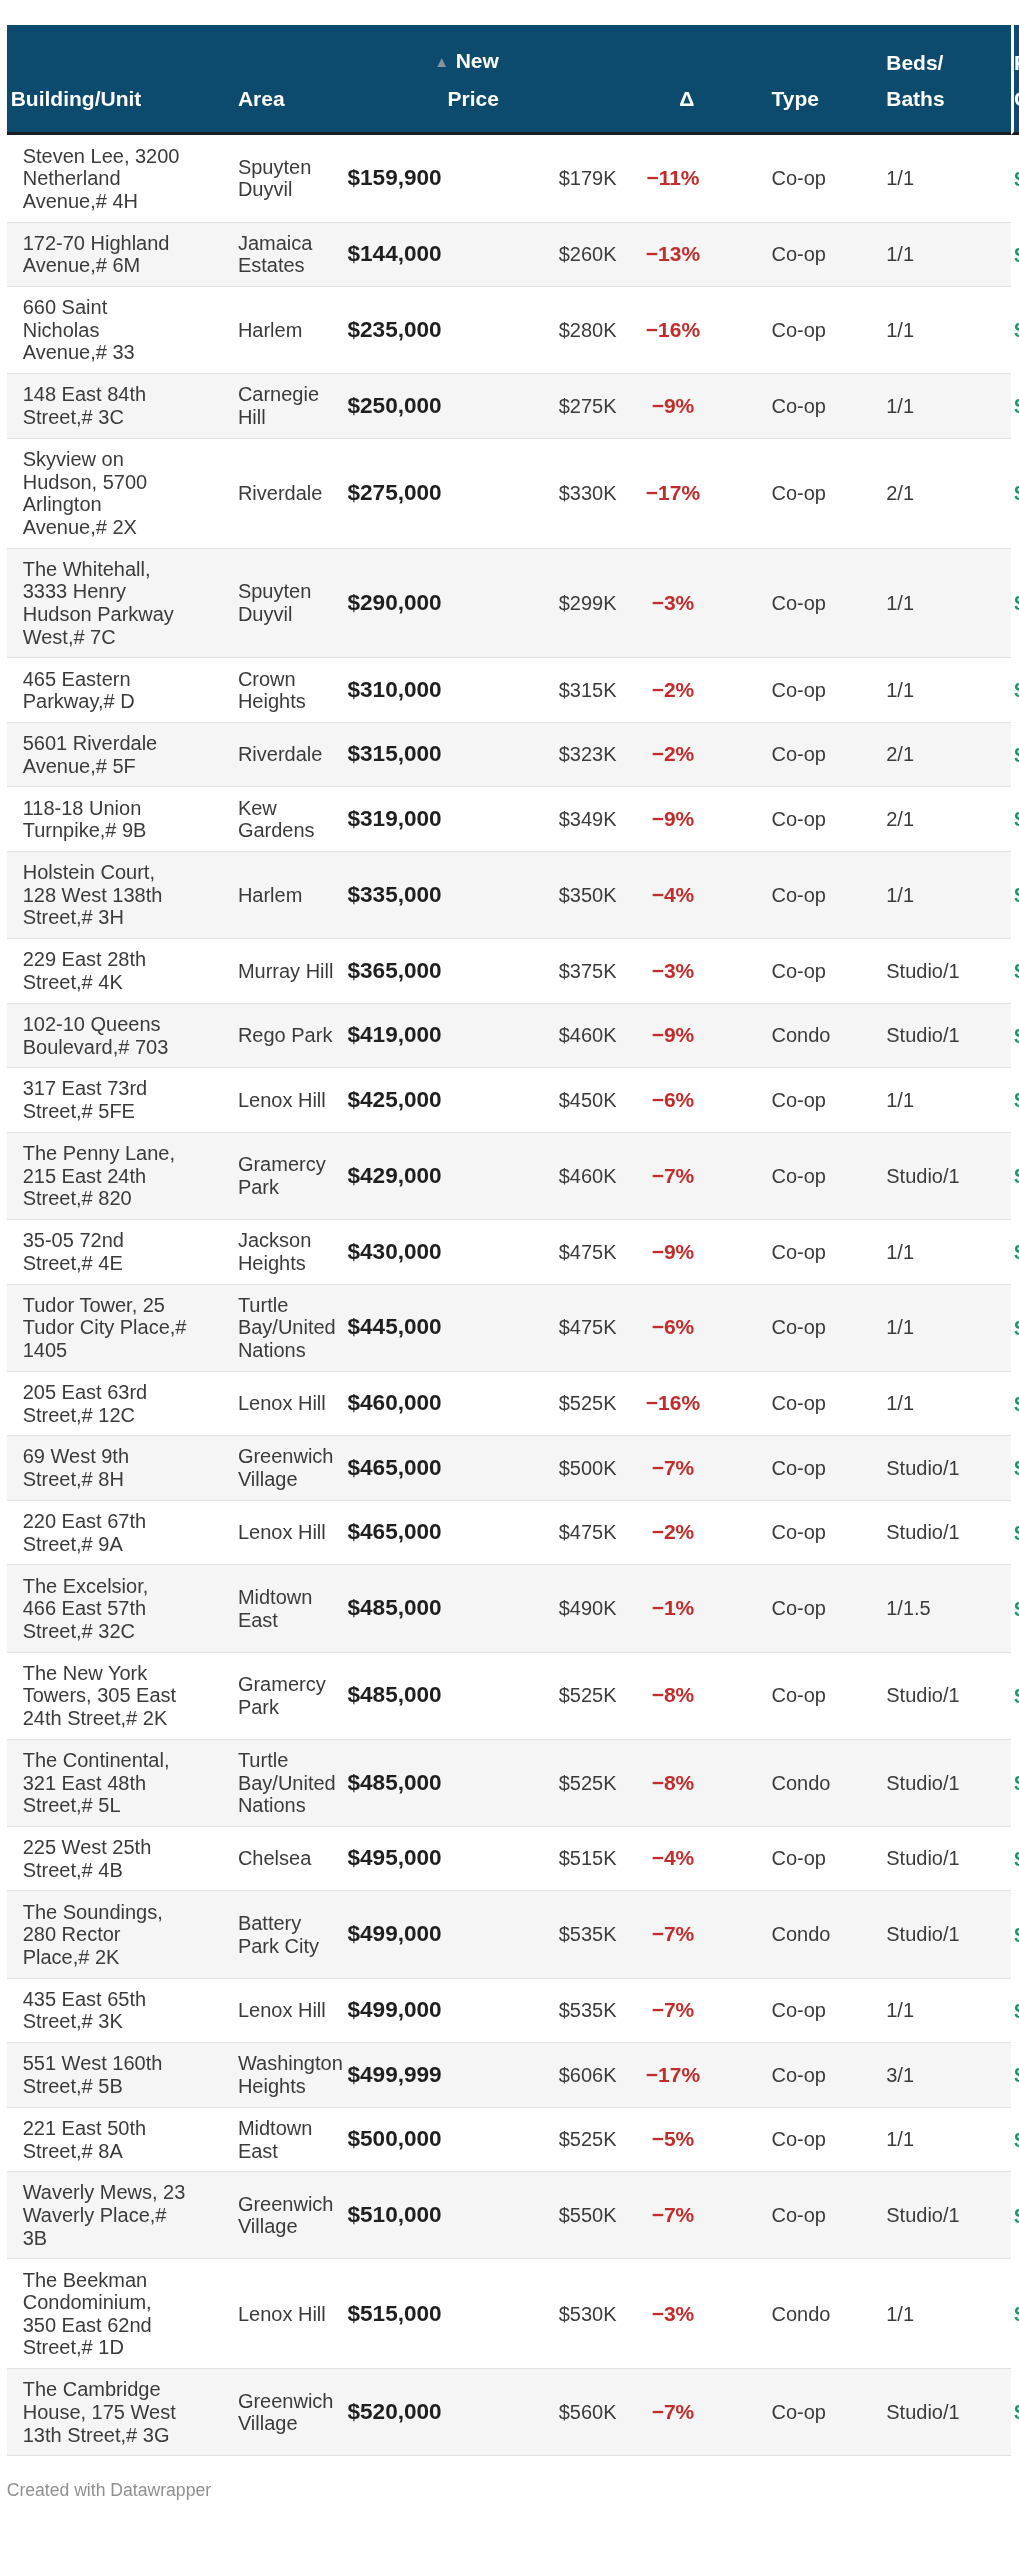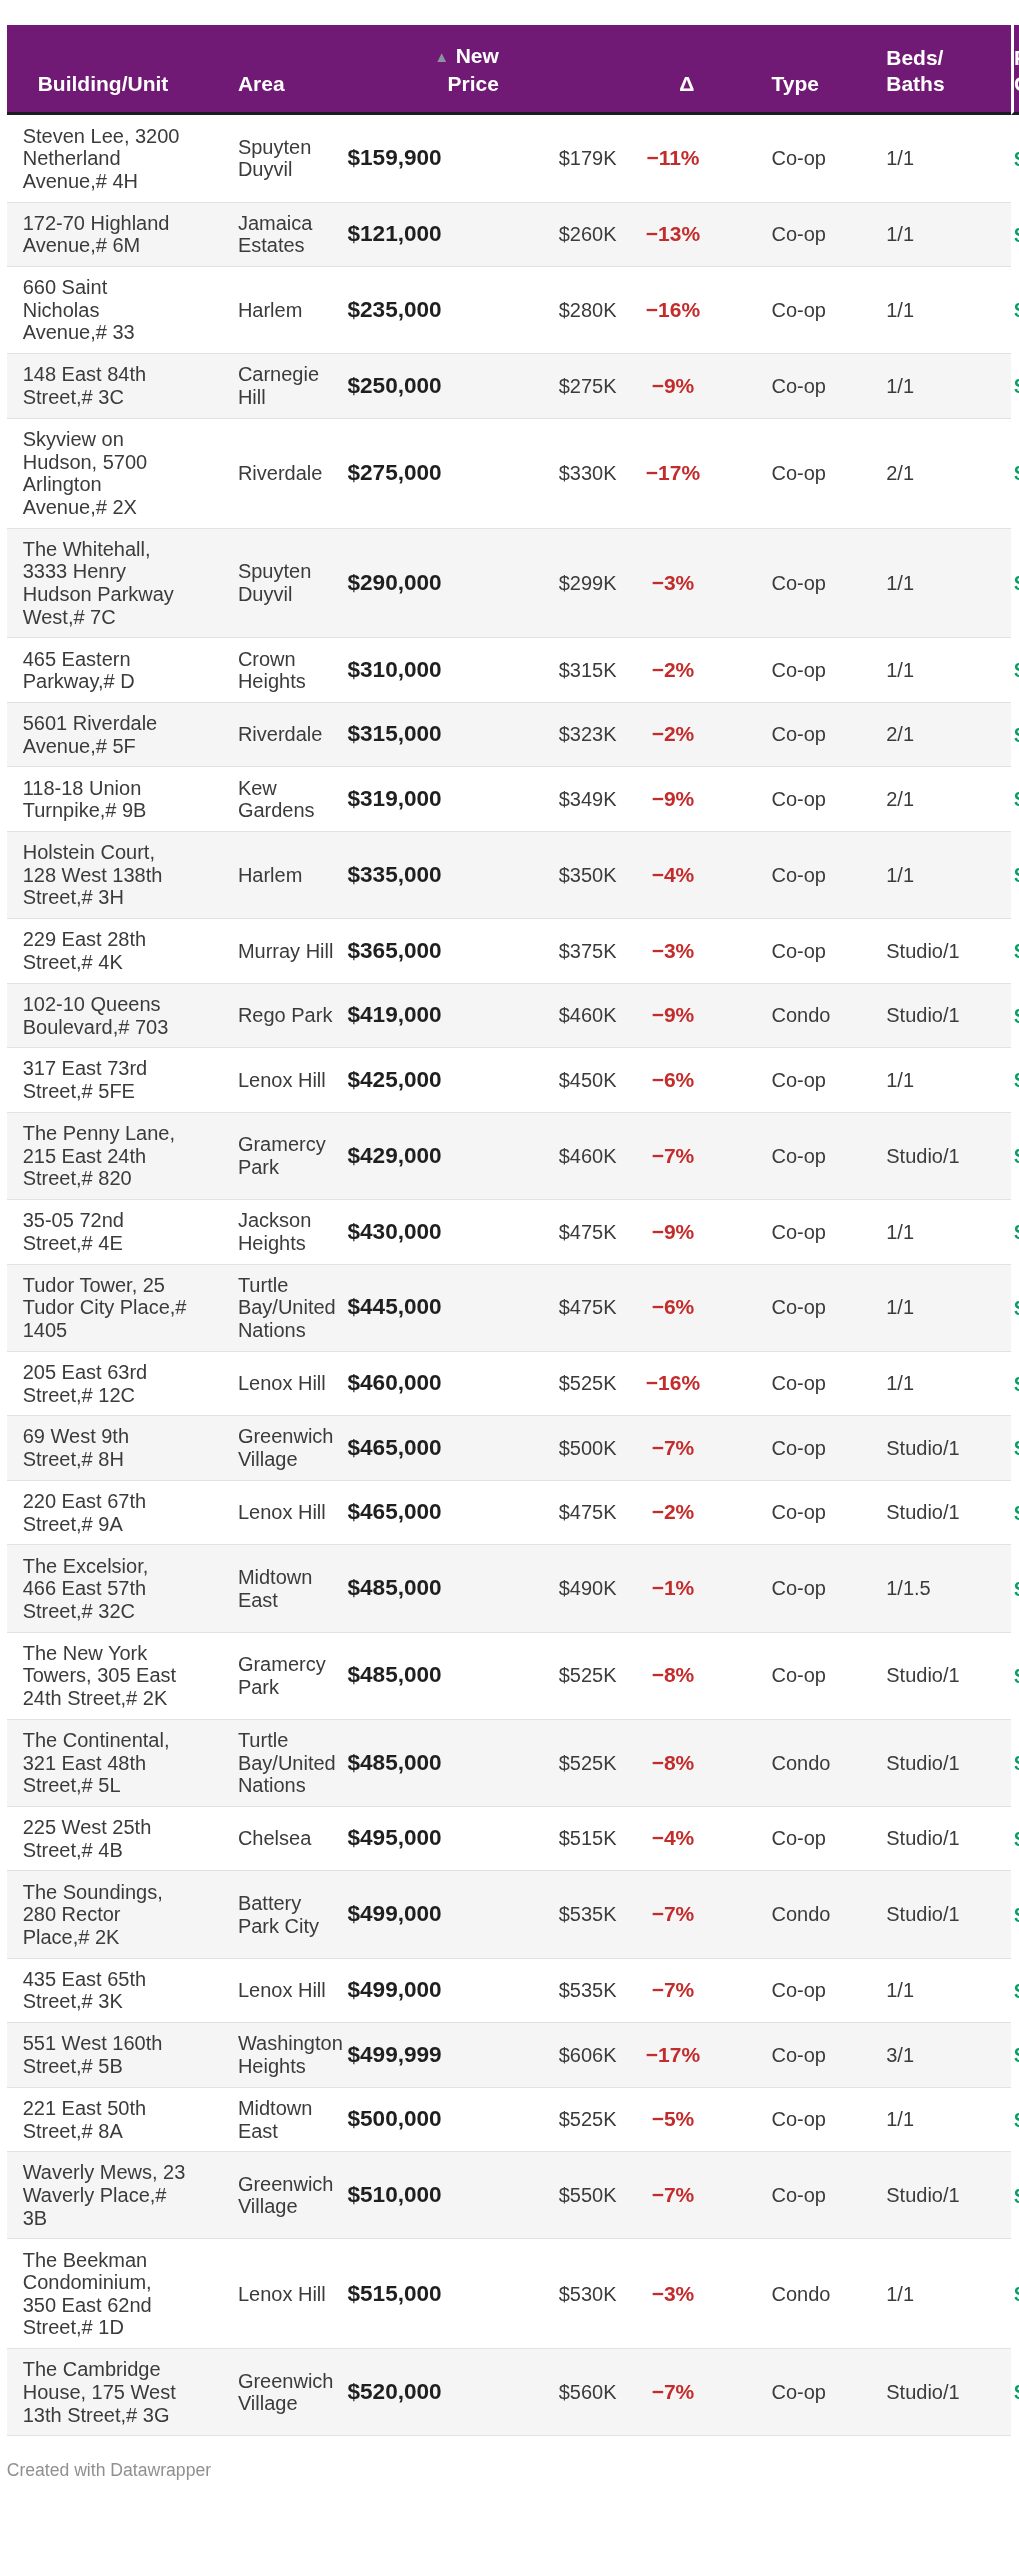--- a/index.html
+++ b/index.html
@@ -24,34 +24,34 @@
   col.c-building_unit{width:230px;}
   col.c-area{width:109px;}
   col.c-new_price{width:159px;}
   col.c-old_price{width:117px;}
   col.c-delta{width:104px;}
   col.c-type{width:156px;}
   col.c-beds_baths{width:124px;}
   col.c-price_cut{width:140px;}
 
   th{
-    background:#701a75;
+    background:#0c4a6e;
     color:#ffffff;
     font-weight:bold;
     font-size:21px;
-    line-height:26px;
+    line-height:36px;
     vertical-align:bottom;
     padding:18.4px 0 15px 0;
     border-bottom:3.3px solid #1a1d23;
     text-align:left;
     box-sizing:border-box;
     background-clip:padding-box;
   }
   th .th-label{white-space:pre-line;}
-  th.col-building_unit{padding-left:31px;}
+  th.col-building_unit{padding-left:4px;}
   th.col-new_price{text-align:right;padding-right:8.4px;}
   th.col-old_price{text-align:right;padding-right:8.4px;}
   th.col-delta{text-align:right;padding-right:35px;}
   th.col-type{padding-left:42px;}
   th.col-price_cut{border-left:3.3px solid #ffffff;padding-left:0;}
   .sort-arrow{
     color:#8b92a0;
     font-size:15px;
     margin-right:6.7px;
     position:relative;
@@ -128,21 +128,21 @@
             <td class="cell-new_price main">$159,900</td>
             <td class="cell-old_price main">$179K</td>
             <td class="cell-delta main" style="color: rgb(196, 43, 43);">−11%</td>
             <td class="cell-type main">Co-op</td>
             <td class="cell-beds_baths main">1/1</td>
             <td class="cell-price_cut" style="color: rgb(13, 158, 100);">$</td>
           </tr>
           <tr>
             <td class="cell-building_unit main">172-70 Highland Avenue,# 6M</td>
             <td class="cell-area main">Jamaica Estates</td>
-            <td class="cell-new_price main">$121,000</td>
+            <td class="cell-new_price main">$144,000</td>
             <td class="cell-old_price main">$260K</td>
             <td class="cell-delta main" style="color: rgb(196, 43, 43);">−13%</td>
             <td class="cell-type main">Co-op</td>
             <td class="cell-beds_baths main">1/1</td>
             <td class="cell-price_cut" style="color: rgb(13, 158, 100);">$</td>
           </tr>
           <tr>
             <td class="cell-building_unit main">660 Saint Nicholas Avenue,# 33</td>
             <td class="cell-area main">Harlem</td>
             <td class="cell-new_price main">$235,000</td>

